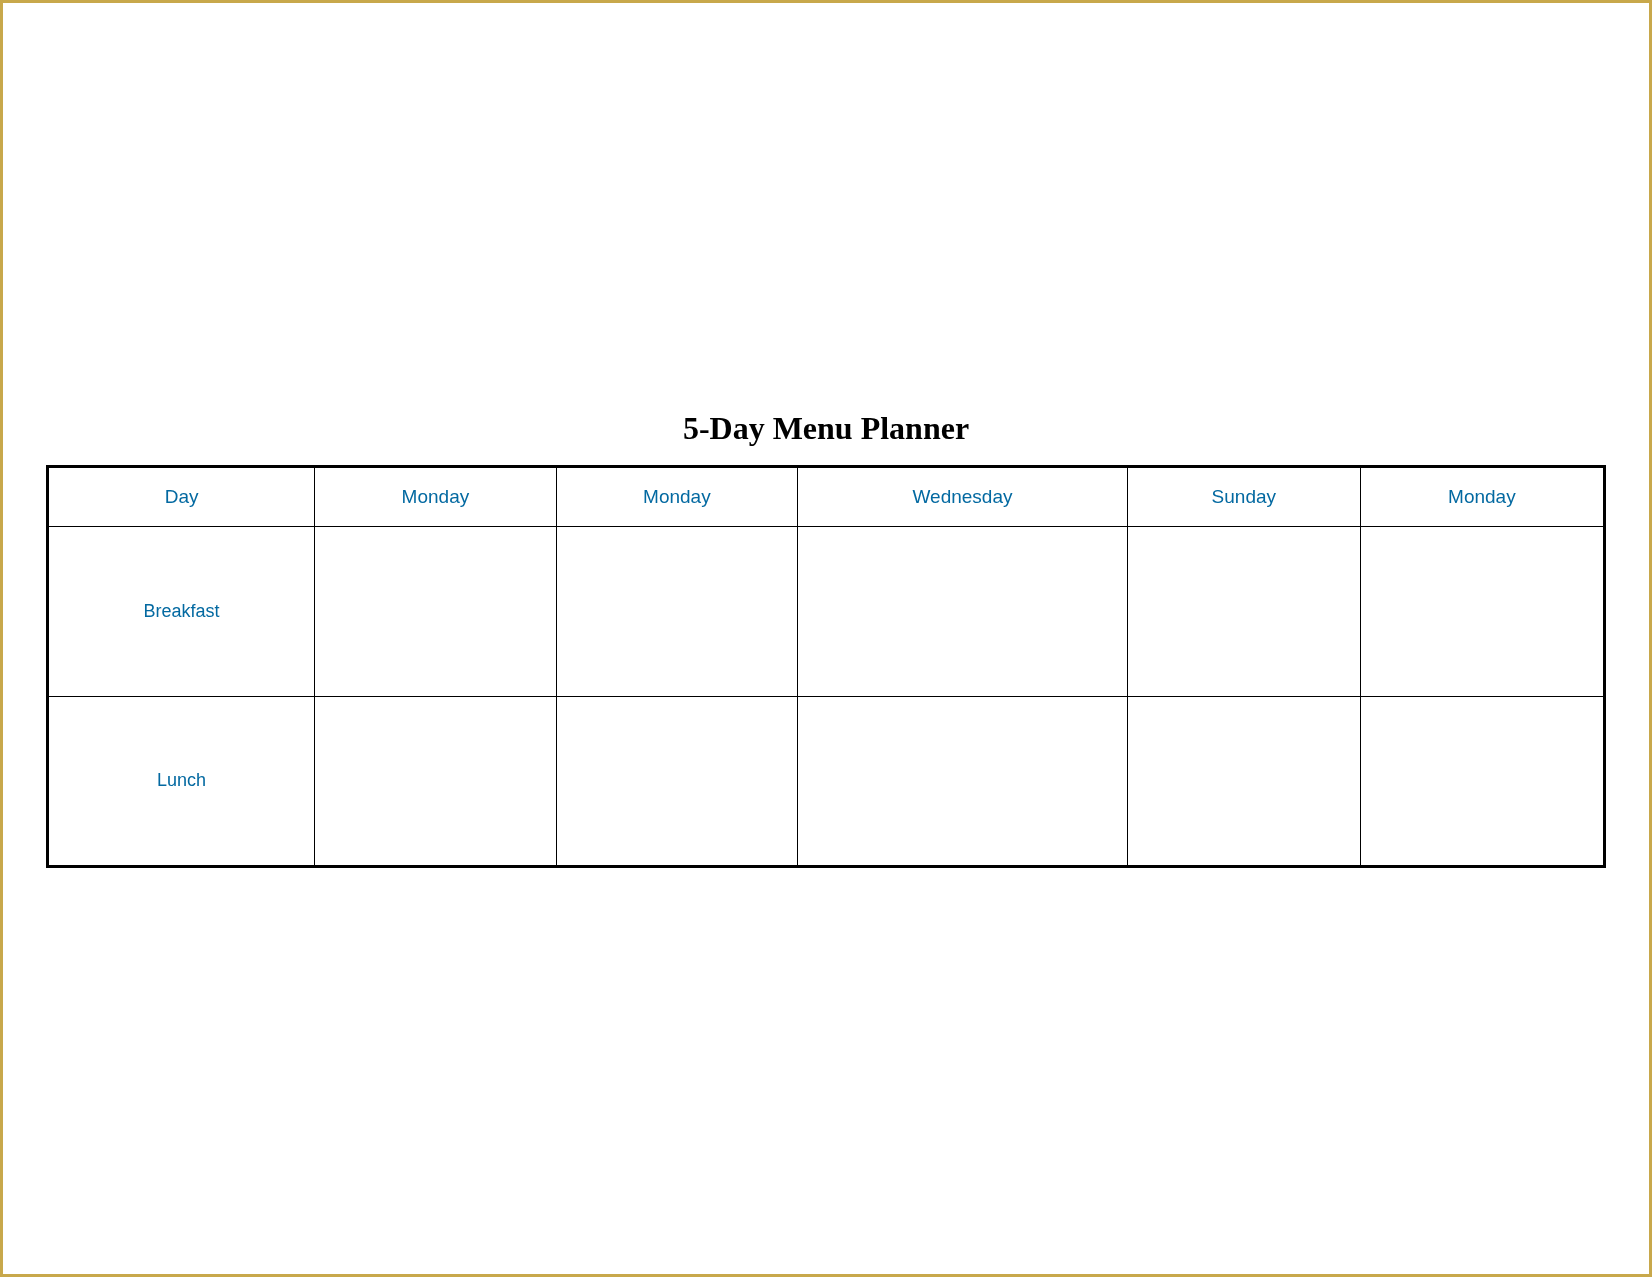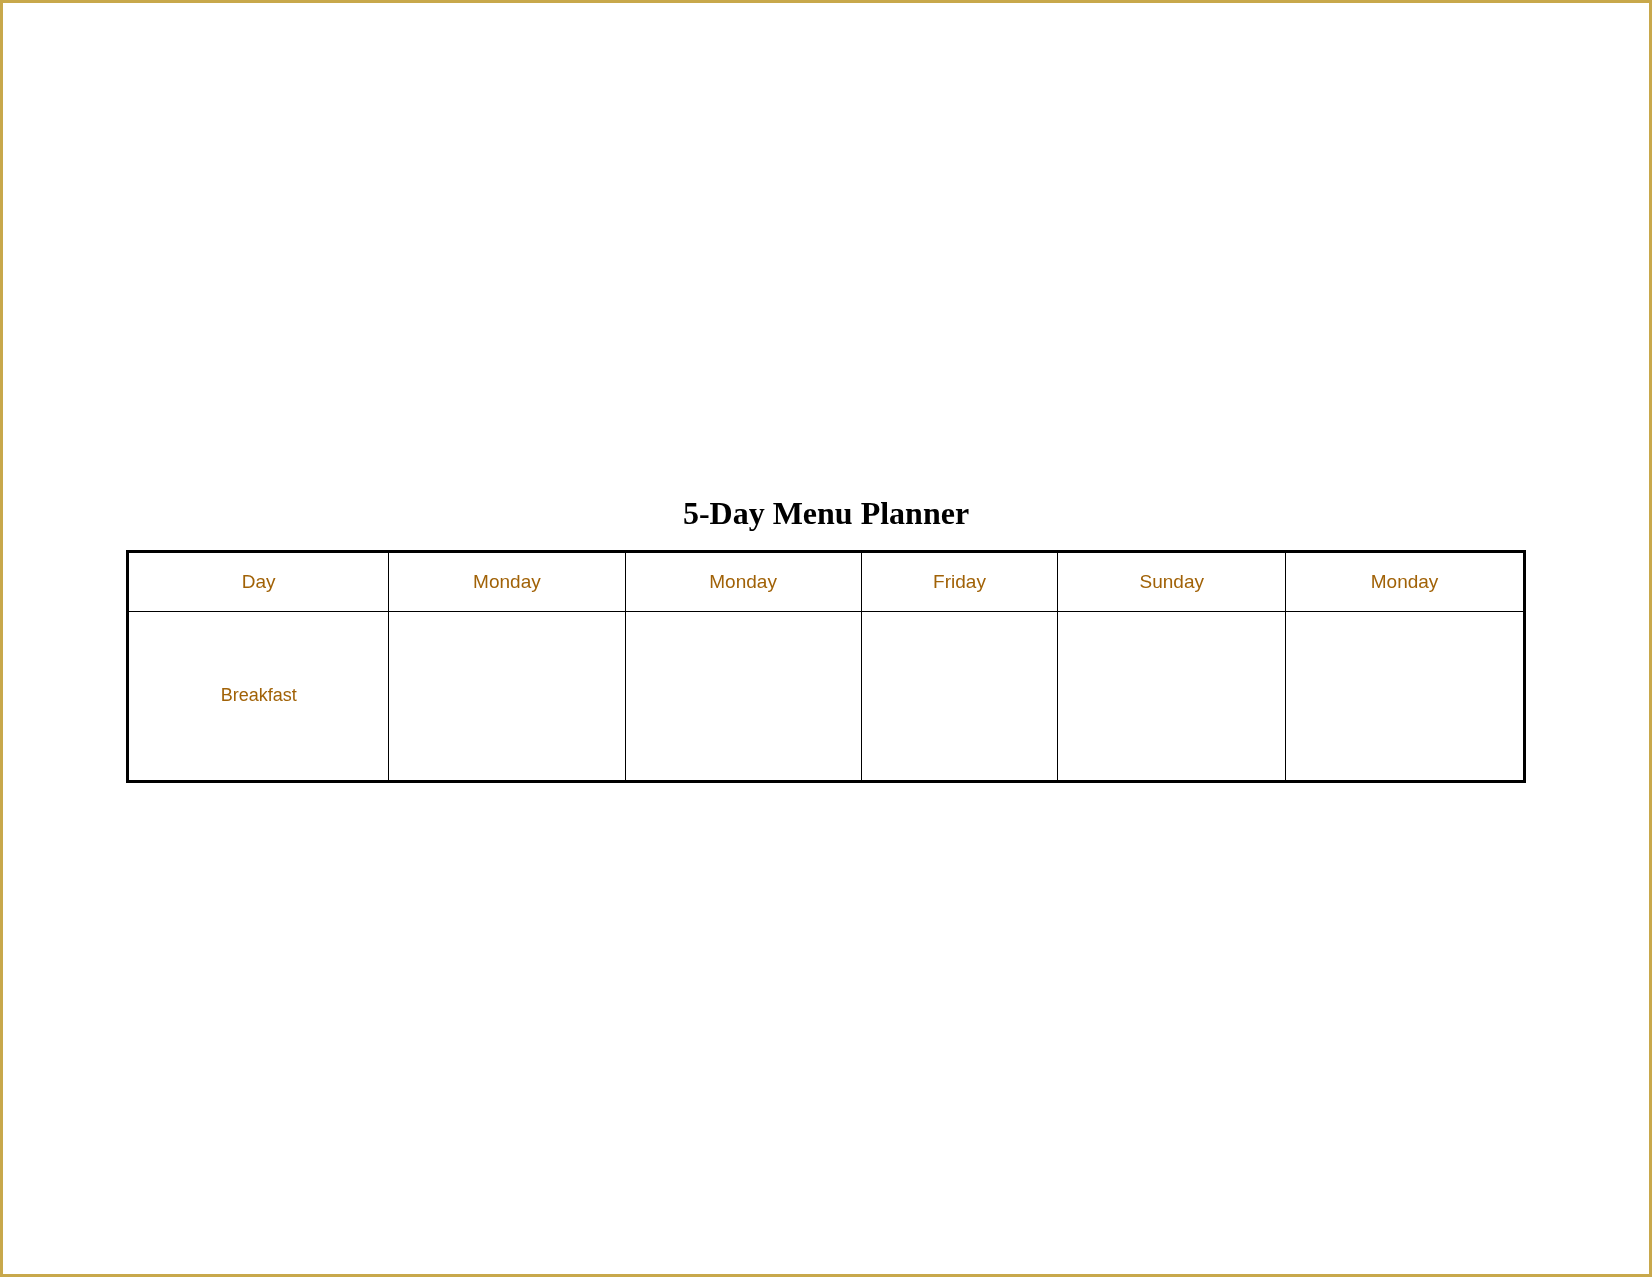--- a/index.html
+++ b/index.html
@@ -14,21 +14,21 @@
       background-color: #ffffff;
       display: flex;
       flex-direction: column;
       align-items: center;
       justify-content: center;
       font-family: Arial, sans-serif;
       border: 3px solid #c8a84b;
     }
 
     .page-container {
-      width: 1400px;
+      width: 1560px;
       display: flex;
       flex-direction: column;
       align-items: center;
       gap: 18px;
     }
 
     .page-title {
       font-size: 32px;
       font-weight: bold;
       font-family: 'Times New Roman', Times, serif;
@@ -42,21 +42,21 @@
       border: 3px solid #000000;
     }
 
     .planner-table th,
     .planner-table td {
       border: 1.5px solid #000000;
       text-align: center;
       vertical-align: middle;
       font-family: Arial, sans-serif;
       font-size: 18px;
-      color: #a16207;
+      color: #0369a1;
     }
 
     .planner-table thead th {
       padding: 18px 10px;
       font-weight: normal;
       font-size: 19px;
     }
 
     .planner-table tbody td {
       height: 170px;
@@ -75,29 +75,37 @@
 
 <div class="page-container">
   <h1 class="page-title">5-Day Menu Planner</h1>
 
   <table class="planner-table">
     <thead>
       <tr>
         <th>Day</th>
         <th>Monday</th>
         <th>Monday</th>
-        <th>Friday</th>
+        <th>Wednesday</th>
         <th>Sunday</th>
         <th>Monday</th>
       </tr>
     </thead>
     <tbody id="table-body">
     <tr>
           <td class="row-label">Breakfast</td>
           <td></td>
           <td></td>
           <td></td>
           <td></td>
           <td></td>
         </tr>
+        <tr>
+          <td class="row-label">Lunch</td>
+          <td></td>
+          <td></td>
+          <td></td>
+          <td></td>
+          <td></td>
+        </tr>
       </tbody>
   </table>
 </div>
 
 </body></html>

